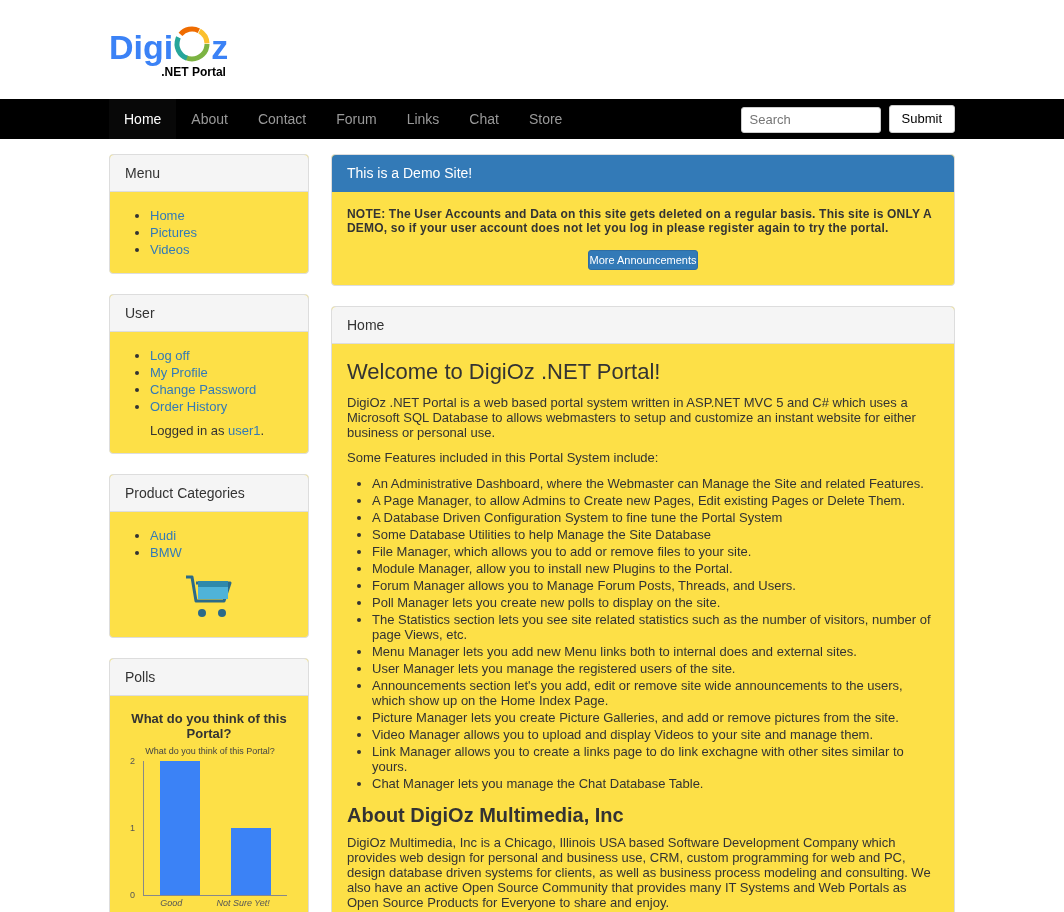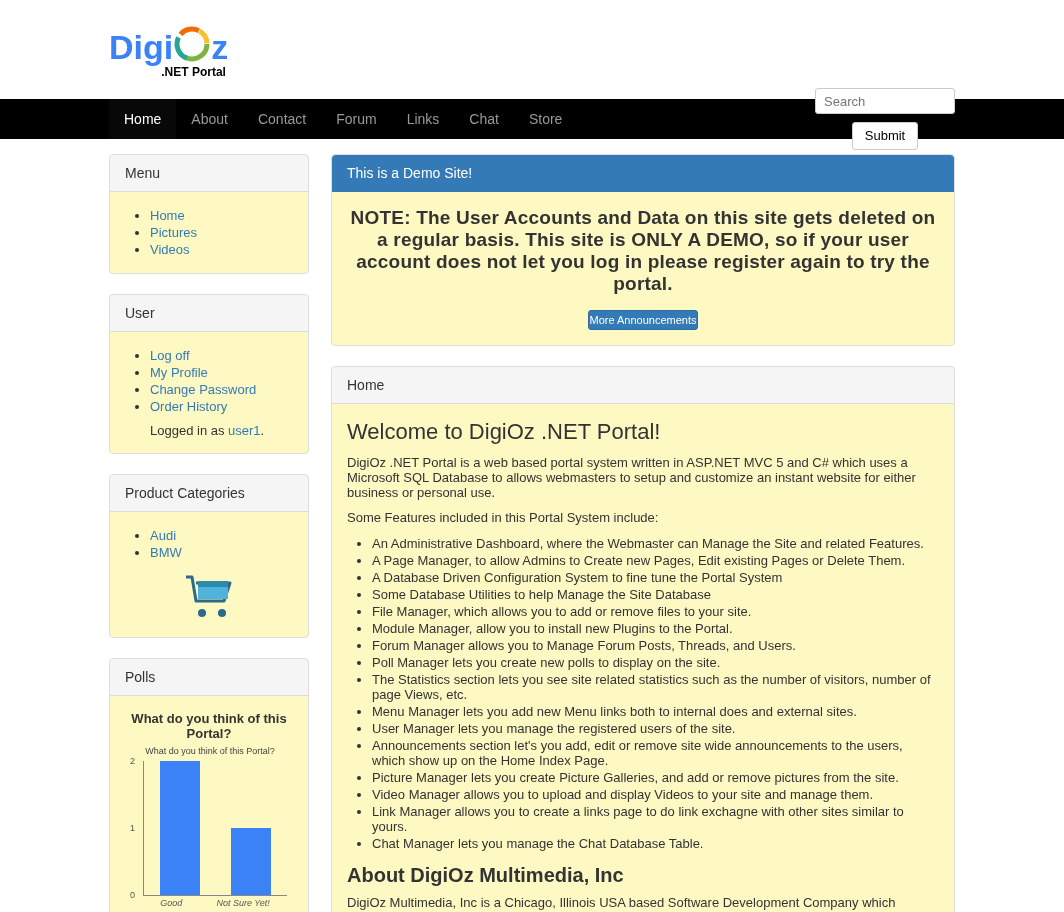--- a/index.html
+++ b/index.html
@@ -15,38 +15,38 @@
 .logo-swirl { display:inline-block; vertical-align:-4px; }
 .logo-sub { font-size: 12px; font-weight: 700; color: #000; text-align: center; margin-top: -2px; padding-left: 50px; }
 
 .navbar { background: #000; height: 40px; width: 100%; }
 .navbar-inner { width: 846px; margin: 0 auto; display: flex; align-items: center; height: 40px; }
 .nav-items { display: flex; list-style: none; padding: 0; }
 .nav-items li { padding: 0 15px; line-height: 40px; }
 .nav-items li a { color: #999; font-size: 14px; }
 .nav-items li.active { background: #080808; }
 .nav-items li.active a { color: #fff; }
-.nav-right { margin-left: auto; display: flex; gap: 8px; align-items:center;flex-direction:column; }
+.nav-right { margin-left: auto; display: flex; gap: 8px; align-items:flex-end; }
 .search-input { width: 140px; height: 26px; padding: 2px 8px; border: 1px solid #ccc; border-radius: 3px; font-size: 13px; }
 .btn { display:inline-block; padding: 5px 12px; font-size: 13px; border-radius: 3px; border: 1px solid #ccc; background: #fff; cursor: pointer; line-height:1.2; }
 .btn-default { background: #fff; }
 .btn-primary-sm { background:#337ab7; color:#fff; border:1px solid #2e6da4; font-size:11px; padding:3px 0; border-radius:3px; cursor:pointer; }
 
 .main-row { display: flex; gap: 22px; padding-top: 15px; padding-bottom: 20px; }
 .sidebar { width: 200px; flex-shrink: 0; }
 .content { flex: 1; }
 
-.panel { border: 1px solid #ddd; border-radius: 4px; margin-bottom: 20px; background:#fef9c3; }
+.panel { border: 1px solid #ddd; border-radius: 4px; margin-bottom: 20px; background:#fde047; }
 .panel-heading { background: #f5f5f5; border-bottom: 1px solid #ddd; padding: 10px 15px; border-radius: 4px 4px 0 0; color:#333; }
 .panel-heading.blue { background: #337ab7; color: #fff; border-color:#337ab7; }
 .panel-body { padding: 15px; font-size: 13px; }
 .panel-body ul { margin: 0; }
 .panel-body ul li { padding: 1px 0; }
 
-.note-strong { font-weight: 700; font-family: Impact, Charcoal, sans-serif; font-size: 19px; letter-spacing: 0.2px; text-align: center; }
+.note-strong { font-weight: 700; font-family: Impact, Charcoal, sans-serif; font-size: 12px; letter-spacing: 0.2px; }
 
 .ann-btn-wrap { text-align:center; margin-top: 15px; }
 
 .content-panel h3 { font-size: 22px; font-weight: 500; margin-bottom: 10px; }
 .content-panel h4 { font-size: 20px; font-weight: 700; margin: 12px 0 8px 0; }
 .content-panel p { margin-bottom: 10px; font-size: 13px; }
 .content-panel ul { font-size: 13px; margin-bottom: 10px; }
 .content-panel ul li { padding: 1px 0; }
 
 .cart-wrap { text-align:center; padding-top:10px; }

